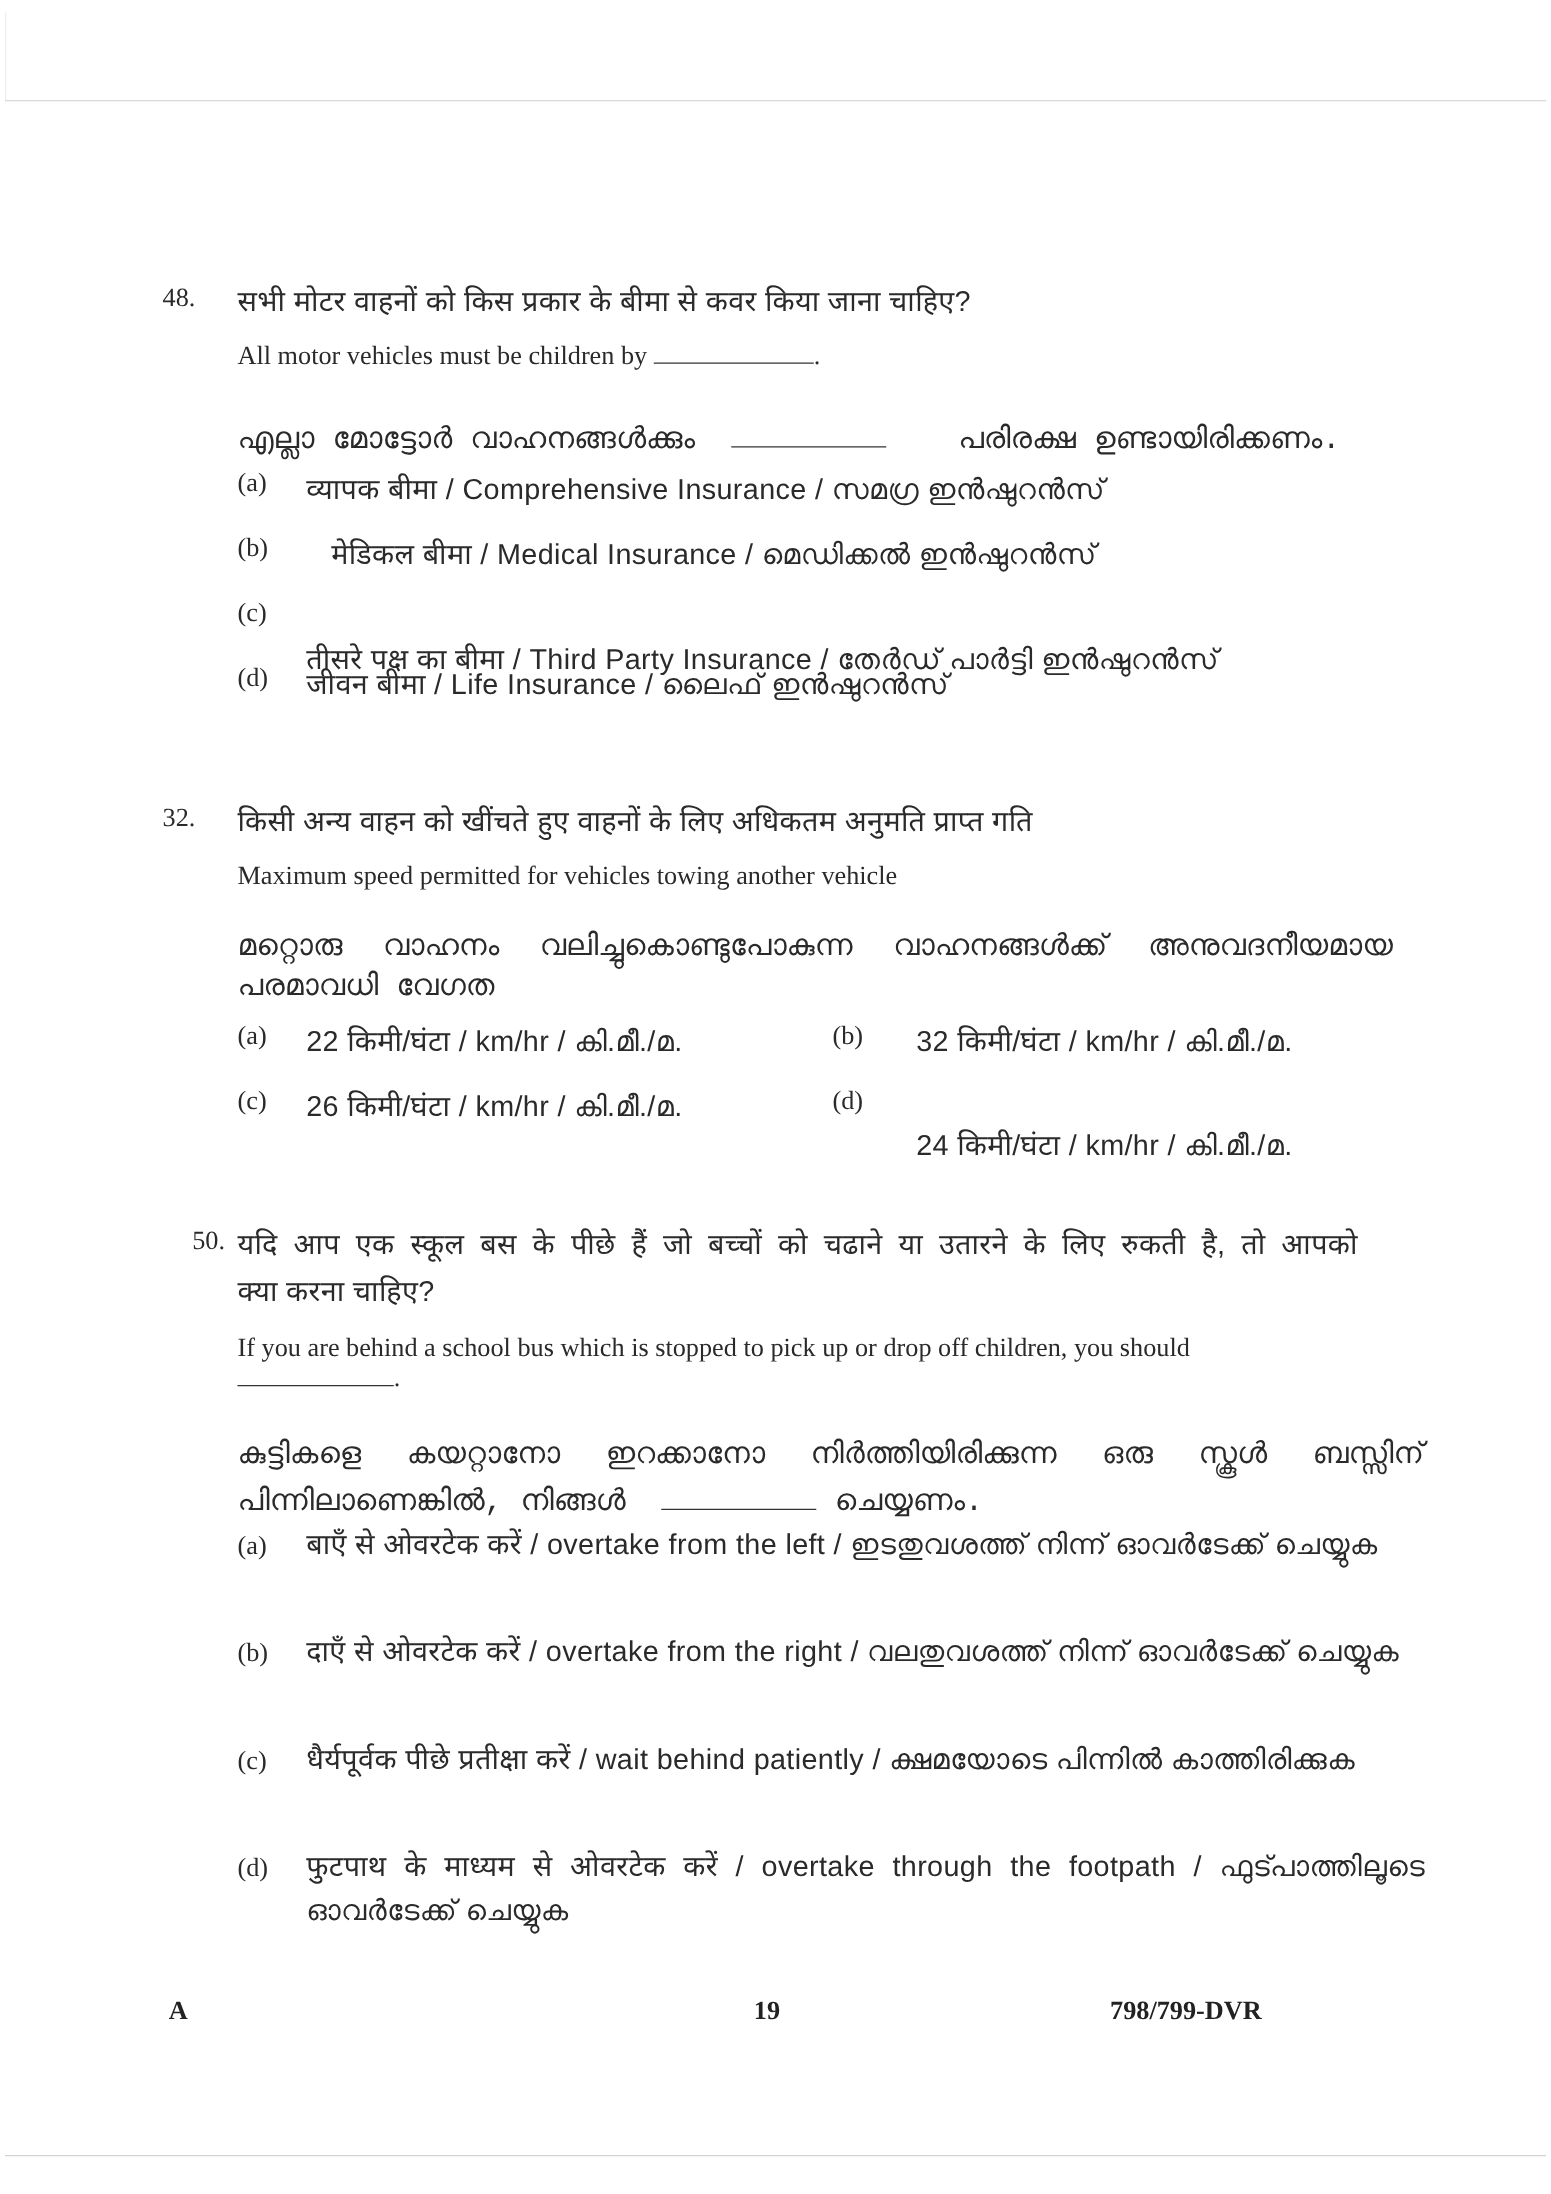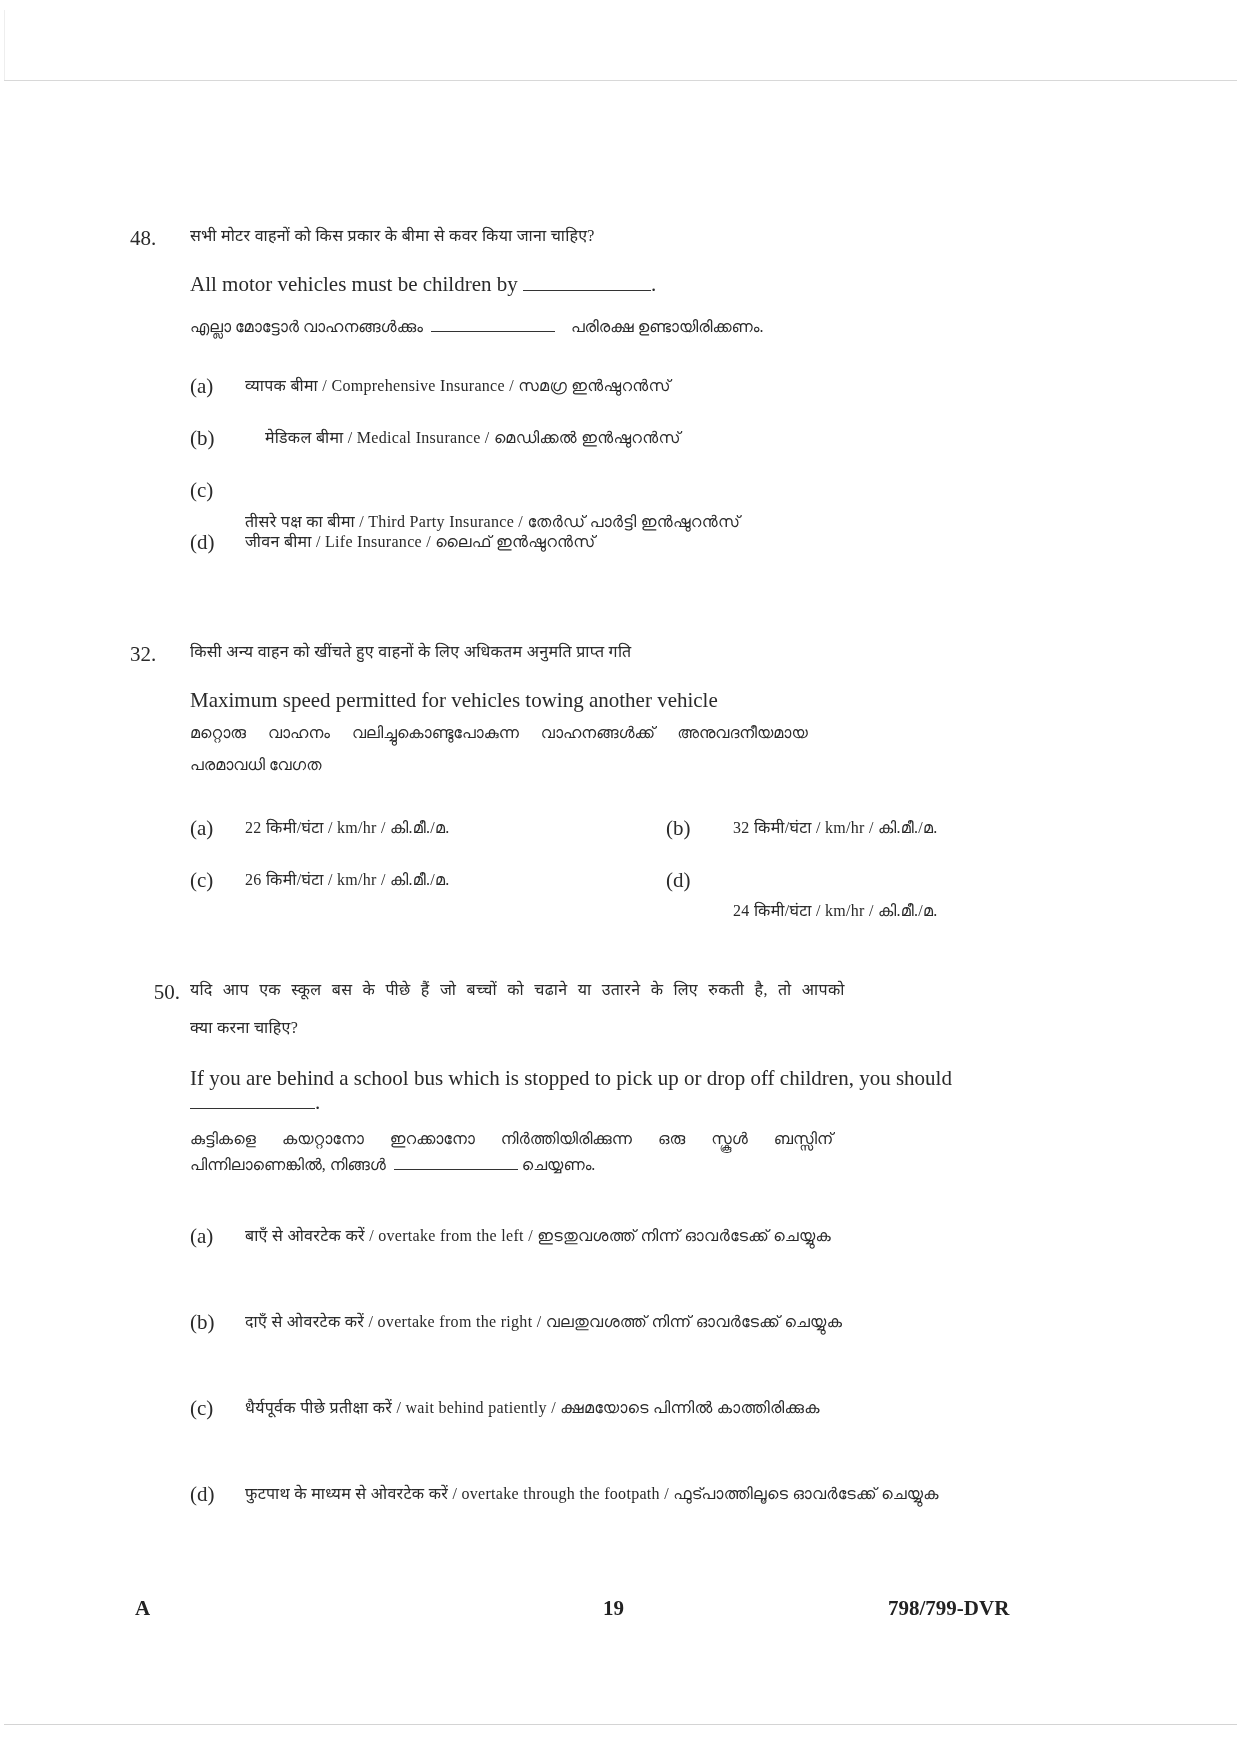--- a/index.html
+++ b/index.html
@@ -16,23 +16,23 @@
       position: absolute; left: 4px; right: 4px; top: 1724px; height: 1px;
       background: #d4d4d4;
     }
     .scan-edge-left {
       position: absolute; left: 4px; top: 10px; height: 70px; width: 1px;
       background: #eeeeee;
     }
     .q { position: absolute; left: 130px; width: 1010px; font-size: 20px; }
     .qnum { position: absolute; left: 0; width: 50px; }
     .line { position: absolute; left: 60px; white-space: nowrap; }
-    .hi { font-family: Liberation Serif, serif; font-size: 16px; letter-spacing: 0.3px; }
+    .hi { font-family: Liberation Sans, sans-serif; font-size: 23px; letter-spacing: 0.3px; }
     .en { font-family: "Liberation Serif", "DejaVu Serif", serif; font-size: 21px; }
-    .ml { font-family: Liberation Serif, serif; font-size: 16px; }
+    .ml { font-family: Liberation Mono, monospace; font-size: 24px; margin-top: 20px; }
     .blank { display: inline-block; border-bottom: 1.5px solid #333; vertical-align: baseline; height: 1px; }
     .opt-label { position: absolute; left: 60px; font-family: "Liberation Serif", serif; font-size: 21px; }
     .opt-text { position: absolute; left: 115px; white-space: nowrap; }
     .opt-wrap { position: absolute; left: 115px; width: 895px; white-space: normal; line-height: 35px; text-align: justify; }
     .footer { position: absolute; top: 1428px; font-family: "Liberation Serif", serif; font-weight: bold; font-size: 21px; color: #222; }
   </style>
 </head>
 <body>
 
 <div class="scan-edge-top"></div>
@@ -96,21 +96,21 @@
 
 <div class="q" style="top:978px;">
   <span class="qnum en" style="top:2px;text-align:right;">50.</span>
   <div class="line hi" style="top:0px;word-spacing:6px;">यदि आप एक स्कूल बस के पीछे हैं जो बच्चों को चढाने या उतारने के लिए रुकती है, तो आपको</div>
   <div class="line hi" style="top:38px;">क्या करना चाहिए?</div>
   <div class="line en" style="top:88px;">If you are behind a school bus which is stopped to pick up or drop off children, you should</div>
   <div class="line en" style="top:112px;">
     <span class="blank" style="width:125px;"></span><span>.</span>
   </div>
   <div class="line ml" style="top:152px;word-spacing:22px;">കുട്ടികളെ കയറ്റാനോ ഇറക്കാനോ നിർത്തിയിരിക്കുന്ന ഒരു സ്കൂൾ ബസ്സിന്</div>
-  <div class="line ml" style="top:178px;">
+  <div class="line ml" style="top:190px;">
     <span>പിന്നിലാണെങ്കിൽ, നിങ്ങൾ</span>
     &nbsp;<span class="blank" style="width:124px;"></span>
     <span>ചെയ്യണം.</span>
   </div>
 
   <div>
     <span class="opt-label" style="top:246px;">(a)</span>
     <span class="opt-wrap hi" style="top:240px;">बाएँ से ओवरटेक करें / overtake from the left / ഇടതുവശത്ത് നിന്ന് ഓവർടേക്ക് ചെയ്യുക</span>
   </div>
   <div>

